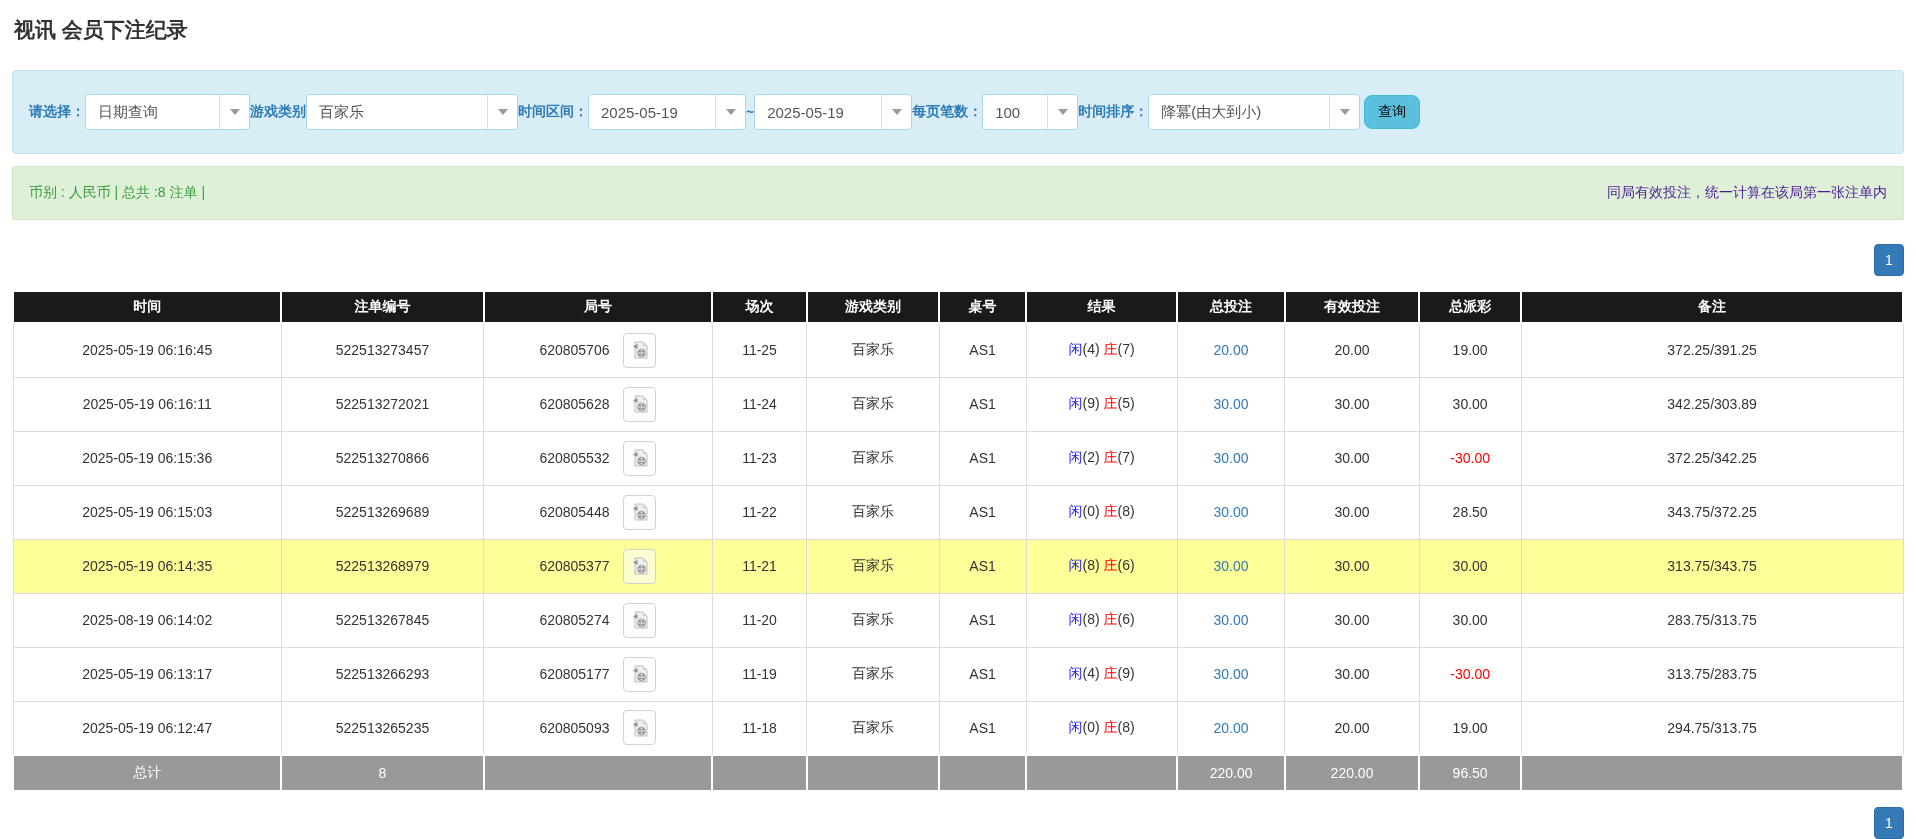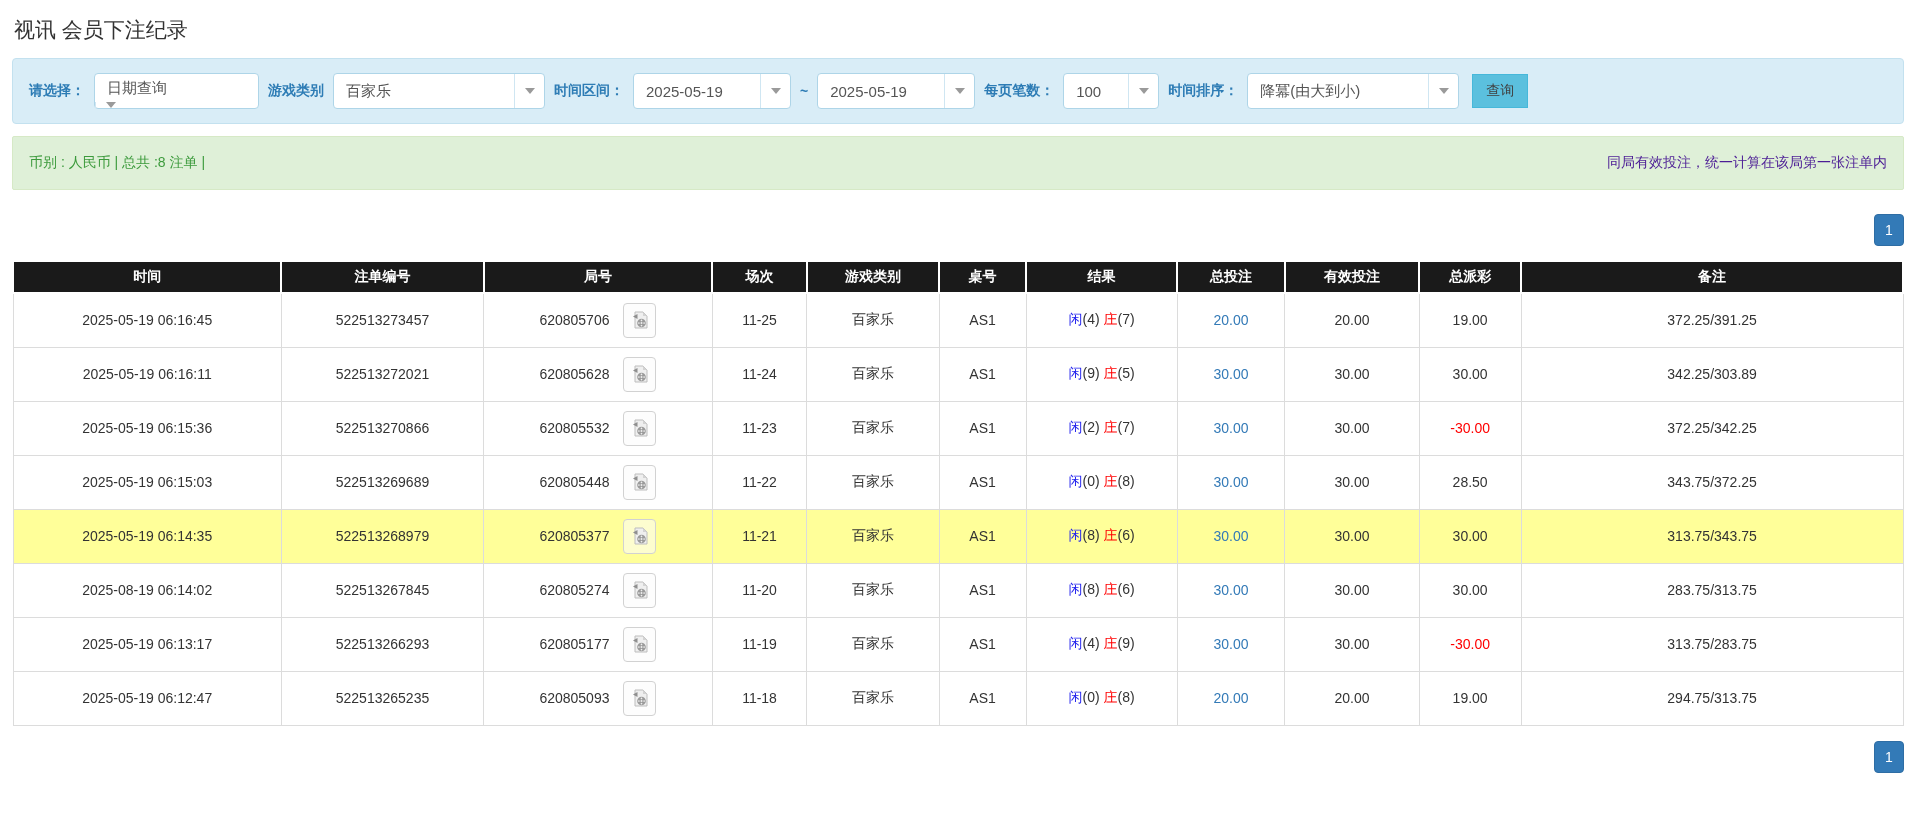--- a/index.html
+++ b/index.html
@@ -1,40 +1,40 @@
 <!DOCTYPE html>
 <html><head>
 <meta charset="utf-8">
 <style>
   * { box-sizing: border-box; margin: 0; padding: 0; }
   html,body { width: 1916px; height: 839px; background: #fff; overflow: hidden;
     font-family: "Liberation Sans", "DejaVu Sans", sans-serif; color: #333; }
   .page { width: 1916px; height: 839px; position: relative; padding: 12px 12px 0 12px; }
 
   
-  .page-title { font-size: 21px; font-weight: normal; color: #333; margin: 4px 0 14px 2px; }
+  .page-title { font-size: 21px; font-weight: bold; color: #333; margin: 4px 0 26px 2px; }
 
   
   .filter-panel { background: #d9edf7; border: 1px solid #c3e1ef; border-radius: 4px;
-    padding: 18px 16px; display: flex; align-items: center; gap: 9px; height: 66px; }
+    padding: 18px 16px; display: flex; align-items: center; height: 84px; }
   .flabel { color: #2d7cb5; font-weight: bold; font-size: 14px; white-space: nowrap; }
   .tilde { color: #2d7cb5; font-weight: bold; font-size: 14px; }
   .select { background: #fff; border: 1px solid #aed5e8; border-radius: 4px; height: 36px;
     display: flex; align-items: stretch; cursor: pointer; }
   .sel-val { flex: 1; display: flex; align-items: center; padding: 0 12px; font-size: 15px; color: #555;
     white-space: nowrap; overflow: hidden; }
   .caret-box { width: 30px; border-left: 1px solid #cfe6f2; display: flex; align-items: center; justify-content: center; }
   .caret { width: 0; height: 0; border-left: 5px solid transparent; border-right: 5px solid transparent;
     border-top: 6px solid #9a9a9a; }
-  .btn-search { background: #5bc0de; color: #404040; border: 1px solid #46b8da; border-radius: 0;
+  .btn-search { background: #5bc0de; color: #000000; border: 1px solid #46b8da; border-radius: 8px;
     font-size: 14px; padding: 0 13px; height: 34px; cursor: pointer; margin-left: 4px;
     font-family: inherit; }
 
   
-  .w-type { width: 165px; flex-direction: column; }
+  .w-type { width: 165px; }
   .w-game { width: 212px; }
   .w-date { width: 158px; }
   .w-size { width: 96px; }
   .w-sort { width: 212px; }
 
   
   .summary-bar { margin-top: 12px; background: #dff0d8; border: 1px solid #d6e9c6; border-radius: 2px;
     height: 54px; display: flex; align-items: center; justify-content: space-between; padding: 0 16px; }
   .summary-left { color: #3c9a3c; font-size: 14px; }
   .summary-right { color: #4c1d95; font-size: 14px; }
@@ -424,20 +424,33 @@
       <span class="res-player">闲</span><span class="res-num">(0)</span>
       <span class="res-banker">庄</span><span class="res-num">(8)</span>
     </td>
     <td><a class="bet-link">20.00</a></td>
     <td>20.00</td>
     <td>19.00</td>
     <td>294.75/313.75</td>
   </tr>
       </tbody>
     <tfoot>
+      <tr>
+        <td>总计</td>
+        <td>8</td>
+        <td></td>
+          <td></td>
+          <td></td>
+        <td></td>
+          <td></td>
+        <td>220.00</td>
+        <td>220.00</td>
+        <td>96.50</td>
+        <td></td>
+      </tr>
     </tfoot>
   </table>
 
   <div class="pagination bottom">
     <button class="page-btn">1</button>
   </div>
 
 </div>
 
 </body></html>

